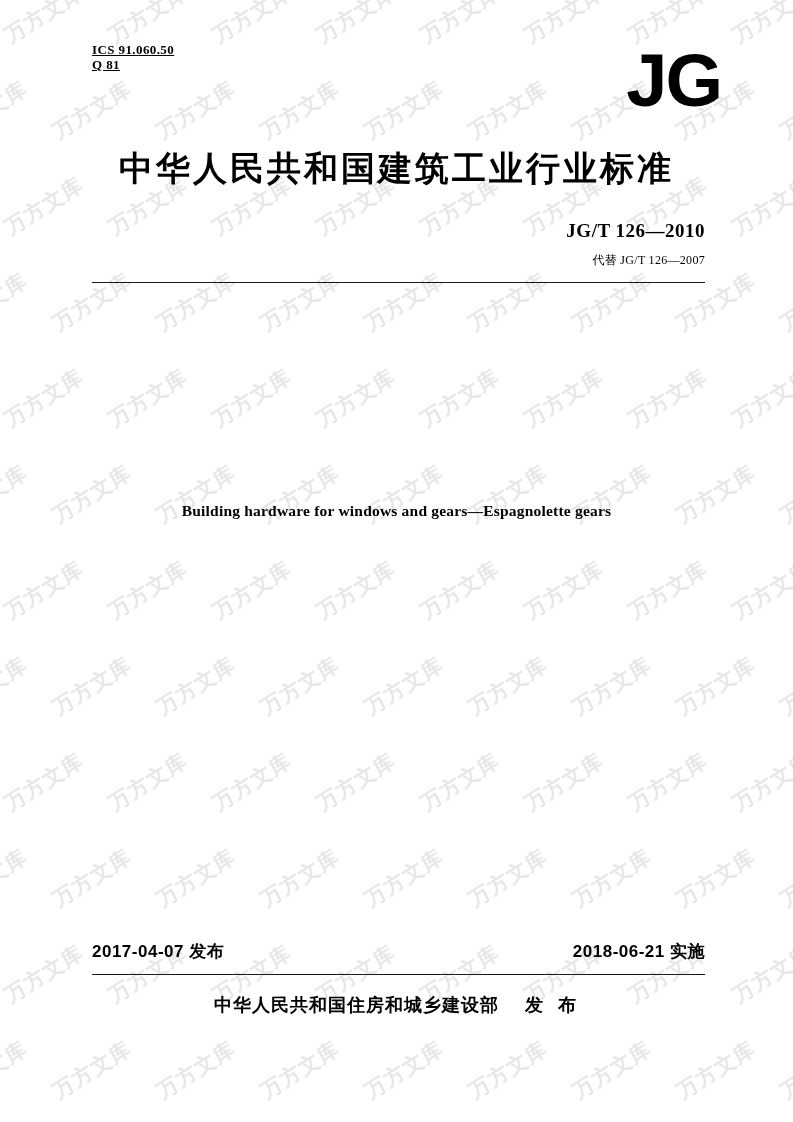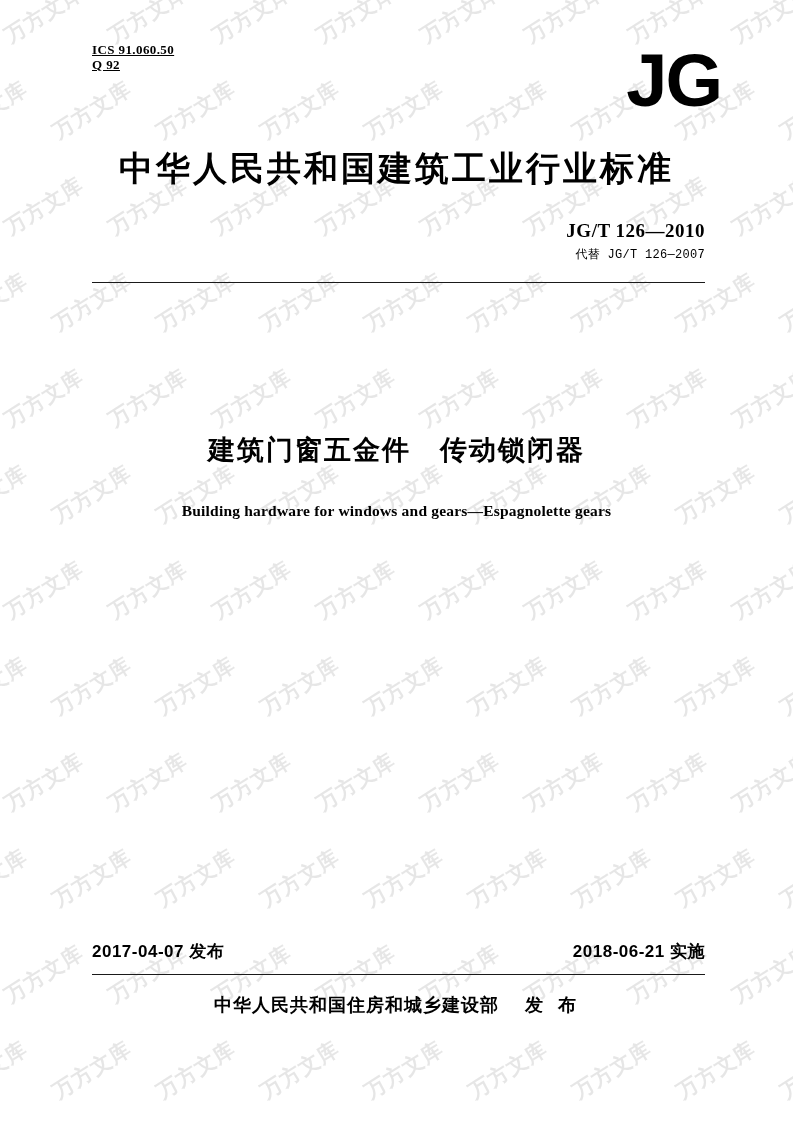--- a/index.html
+++ b/index.html
@@ -87,24 +87,24 @@
     top: 220px;
     text-align: right;
   }
   .std-no .main {
     font-family: "Liberation Serif", serif;
     font-weight: 700;
     font-size: 19px;
     letter-spacing: .5px;
   }
   .std-no .sub {
-    font-family: Liberation Mono, monospace;
+    font-family: Liberation Serif, serif;
     font-size: 12px;
     letter-spacing: .3px;
-    margin-top: 4px;
+    margin-top: 10px;
   }
 
   .rule-top {
     position: absolute;
     left: 92px;
     right: 88px;
     top: 282px;
     height: 0;
     border-top: 1.6px solid #1a1a1a;
   }
@@ -279,35 +279,34 @@
       <div class="wm" style="left: 464px; top: 1056px;">万方文库</div>
       <div class="wm" style="left: 568px; top: 1056px;">万方文库</div>
       <div class="wm" style="left: 672px; top: 1056px;">万方文库</div>
       <div class="wm" style="left: 776px; top: 1056px;">万方文库</div>
     </div>
 
   <div class="content">
 
     <div class="ics-block">
       <div>ICS  91.060.50</div>
-      <div>Q 92</div>
+      <div>Q 81</div>
     </div>
 
     <div class="jg-logo">JG</div>
 
     <div class="title-cn">中华人民共和国建筑工业行业标准</div>
 
     <div class="std-no">
       <div class="main">JG/T  126—2010</div>
       <div class="sub">代替 JG/T 126—2007</div>
     </div>
 
     <div class="rule-top"></div>
 
-    <div class="subject-cn">建筑门窗五金件　传动锁闭器</div>
     <div class="subject-en">Building hardware for windows and gears—Espagnolette gears</div>
 
     <div class="dates">
       <div>2017-04-07 发布</div>
       <div>2018-06-21 实施</div>
     </div>
 
     <div class="rule-bottom"></div>
 
     <div class="issuer">

